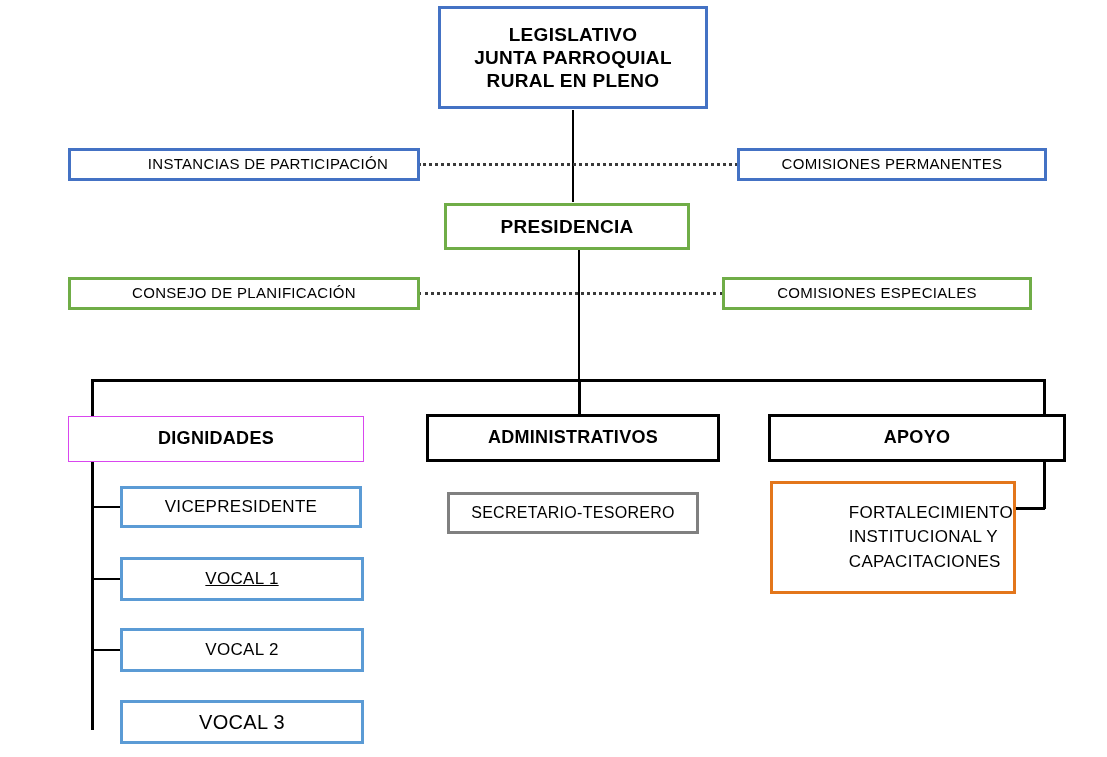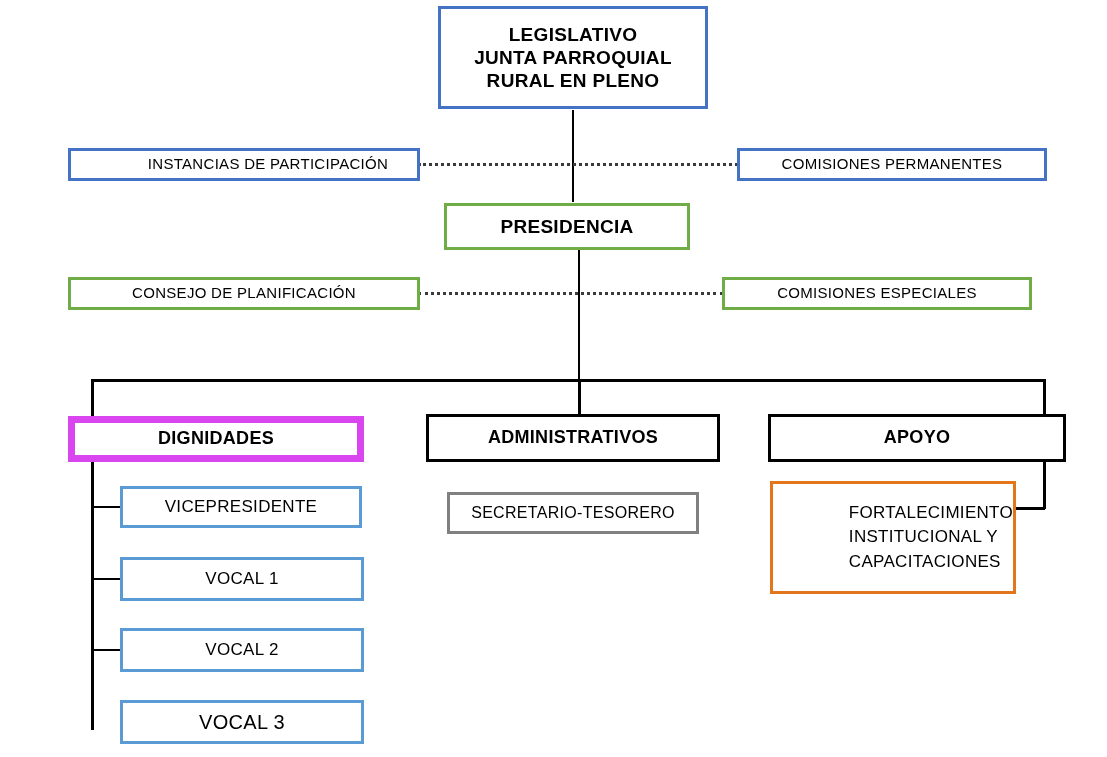--- a/index.html
+++ b/index.html
@@ -108,37 +108,37 @@
   </div>
 
   <div class="box" style="left:68px; top:277px; width:352px; height:33px; border:3px solid #70AD47; font-size:15px;">
     <span>CONSEJO DE PLANIFICACIÓN</span>
   </div>
 
   <div class="box" style="left:722px; top:277px; width:310px; height:33px; border:3px solid #70AD47; font-size:15px;">
     <span>COMISIONES  ESPECIALES</span>
   </div>
 
-  <div class="box bold" style="left:68px; top:416px; width:296px; height:46px; border:7px solid #d946ef; font-size:18px;">
+  <div class="box bold" style="left:68px; top:416px; width:296px; height:46px; border:1px solid #d946ef; font-size:18px;">
     <span>DIGNIDADES</span>
   </div>
 
   <div class="box bold" style="left:426px; top:414px; width:294px; height:48px; border:3px solid #000000; font-size:18px;">
     <span>ADMINISTRATIVOS</span>
   </div>
 
   <div class="box bold" style="left:768px; top:414px; width:298px; height:48px; border:3px solid #000000; font-size:18px;justify-content:center;">
     <span>APOYO</span>
   </div>
 
   <div class="box" style="left:120px; top:486px; width:242px; height:42px; border:3px solid #5B9BD5; font-size:17px;">
     <span>VICEPRESIDENTE</span>
   </div>
 
-  <div class="box" style="left:120px; top:557px; width:244px; height:44px; border:3px solid #5B9BD5; font-size:17px;">
+  <div class="box" style="left:120px; top:557px; width:244px; height:44px; border:3px solid #5B9BD5; font-size:17px;text-decoration:underline;">
     <span>VOCAL 1</span>
   </div>
 
   <div class="box" style="left:120px; top:628px; width:244px; height:44px; border:3px solid #5B9BD5; font-size:17px;">
     <span>VOCAL 2</span>
   </div>
 
   <div class="box" style="left:120px; top:700px; width:244px; height:44px; border:3px solid #5B9BD5; font-size:20px;">
     <span>VOCAL 3</span>
   </div>

